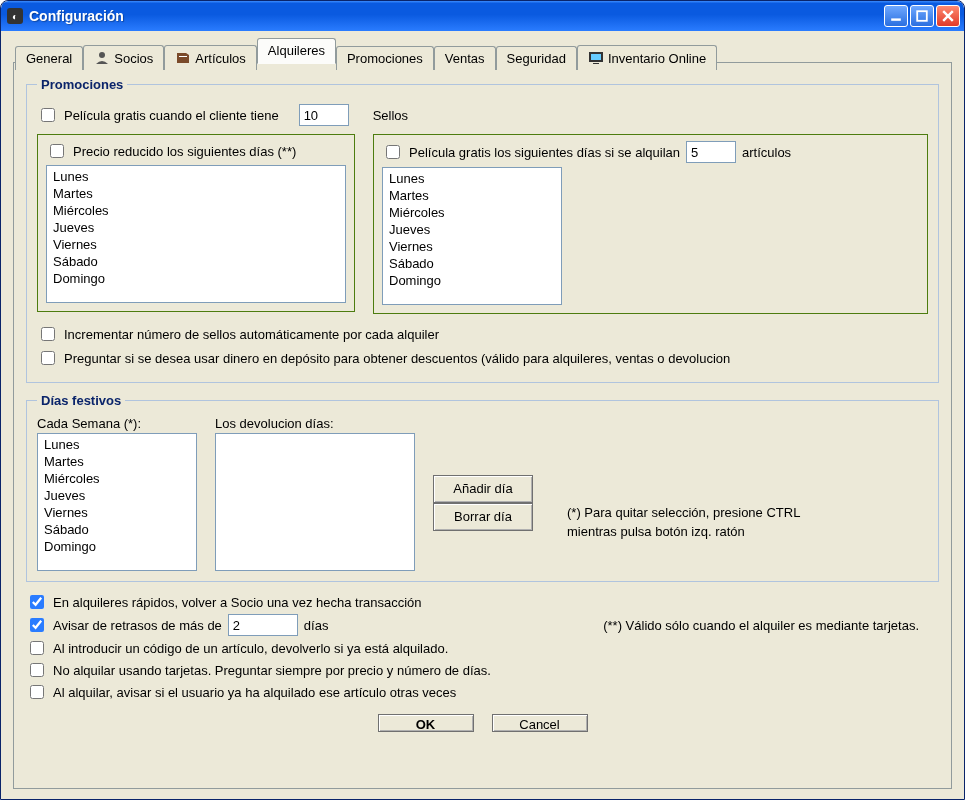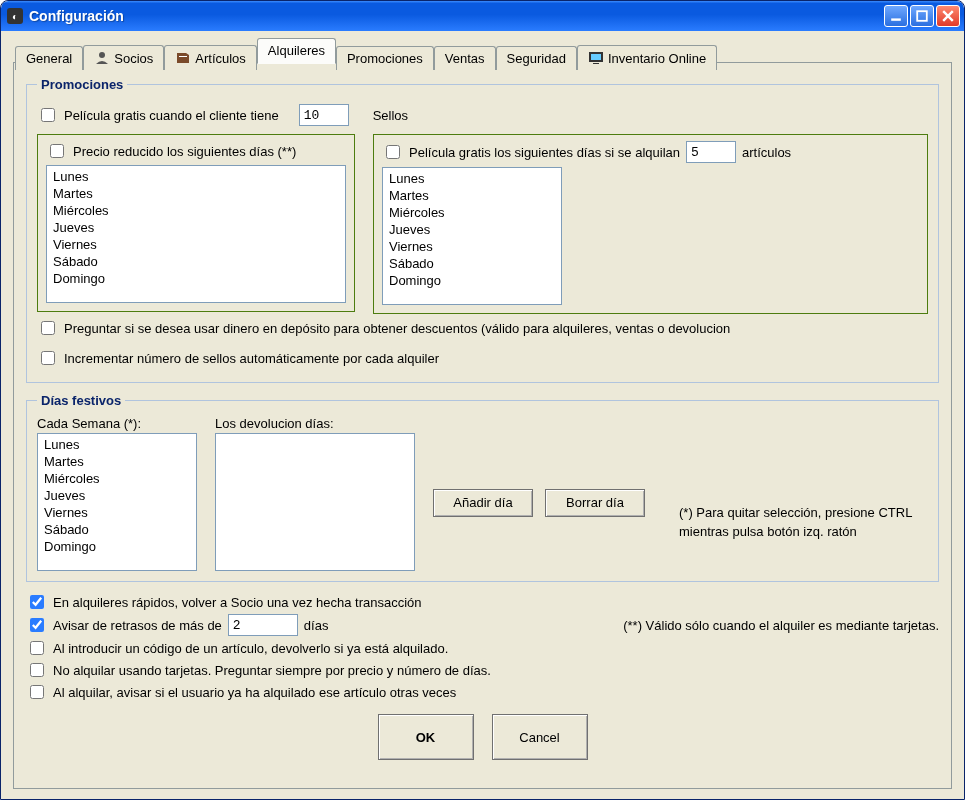--- a/index.html
+++ b/index.html
@@ -106,21 +106,21 @@
   .row { display: flex; align-items: center; gap: 6px; margin: 4px 0; flex-wrap: wrap; }
   input[type="checkbox"] {
     width: 14px; height: 14px;
     accent-color: #2a7cff;
     cursor: pointer;
   }
   .textinput {
     border: 1px solid #7f9db9;
     height: 22px;
     padding: 2px 4px;
-    font-family: Liberation Mono, monospace;
+    font-family: Liberation Sans, sans-serif;
     font-size: 13px;
     background: #fff;
   }
   .textinput.small { width: 50px; text-align: left; }
   .two-cols { display: flex; gap: 18px; align-items: flex-start; }
   .listbox {
     border: 1px solid #7f9db9;
     background: #fff;
     overflow: auto;
     padding: 2px;
@@ -138,29 +138,29 @@
     min-width: 100px;
     height: 28px;
     border: 1px solid #707070;
     background: #ece9d8;
     box-shadow: inset 1px 1px 0 #fff, inset -1px -1px 0 #b0b0b0;
     font-family: inherit;
     font-size: 13px;
     cursor: pointer;
     padding: 2px 14px;
   }
-  .fest-btns { display: flex; flex-direction: row; gap: 12px; }
+  .fest-btns { display: flex; flex-direction: column; gap: 0; }
   .fest-section { display: flex; gap: 18px; align-items: center; }
   .hint { margin-left: 16px; max-width: 280px; line-height: 1.4; }
   .bottom-opts .row { margin: 2px 0; }
   .dialog-buttons {
     display: flex; justify-content: center; gap: 18px;
     padding: 10px 0 4px 0;
   }
-  .dialog-buttons .btn { min-width: 96px; font-weight: bold; height: 46px; }
+  .dialog-buttons .btn { min-width: 96px; font-weight: bold; height: 18px; }
   .label-col { display: flex; flex-direction: column; gap: 2px; }
   .sub-group {
     border: 1px solid #4d7c0f;
     padding: 6px 8px 8px 8px;
     margin-top: 4px;
   }
   .sub-group .header { display: flex; align-items: center; gap: 6px; margin-bottom: 4px; }
   .flex1 { flex: 1; }
   .nowrap { white-space: nowrap; }
 </style>
@@ -278,27 +278,27 @@
                 <div class="opt">Martes</div>
                 <div class="opt">Miércoles</div>
                 <div class="opt">Jueves</div>
                 <div class="opt">Viernes</div>
                 <div class="opt">Sábado</div>
                 <div class="opt">Domingo</div>
               </div>
           </div>
         </div>
 
+        <div class="row" style="margin-top:10px;">
+          <input type="checkbox" style="">
+          <span>Incrementar número de sellos automáticamente por cada alquiler</span>
+        </div>
         <div class="row">
           <input type="checkbox" style="">
           <span>Preguntar si se desea usar dinero en depósito para obtener descuentos (válido para alquileres, ventas o devolucion</span>
-        </div>
-        <div class="row" style="margin-top:10px;">
-          <input type="checkbox" style="">
-          <span>Incrementar número de sellos automáticamente por cada alquiler</span>
         </div>
       </fieldset>
 
       <fieldset class="group">
         <legend>Días festivos</legend>
         <div class="fest-section">
           <div class="label-col">
             <span>Cada Semana (*):</span>
             <div class="listbox fest-list-week">
                 <div class="opt">Lunes</div>
@@ -326,21 +326,21 @@
         <div class="row">
           <input type="checkbox" checked="" style="">
           <span>En alquileres rápidos, volver a Socio una vez hecha transacción</span>
         </div>
         <div class="row">
           <input type="checkbox" checked="" style="">
           <span>Avisar de retrasos de más de</span>
           <input class="textinput small" style="width: 70px;" value="2">
           <span>días</span>
           <span class="flex1"></span>
-          <span style="">(**) Válido sólo cuando el alquiler es mediante tarjetas.</span>
+          <span style="margin-right:20px;">(**) Válido sólo cuando el alquiler es mediante tarjetas.</span>
         </div>
         <div class="row">
           <input type="checkbox" style="">
           <span>Al introducir un código de un artículo, devolverlo si ya está alquilado.</span>
         </div>
         <div class="row">
           <input type="checkbox" style="">
           <span>No alquilar usando tarjetas. Preguntar siempre por precio y número de días.</span>
         </div>
         <div class="row">

